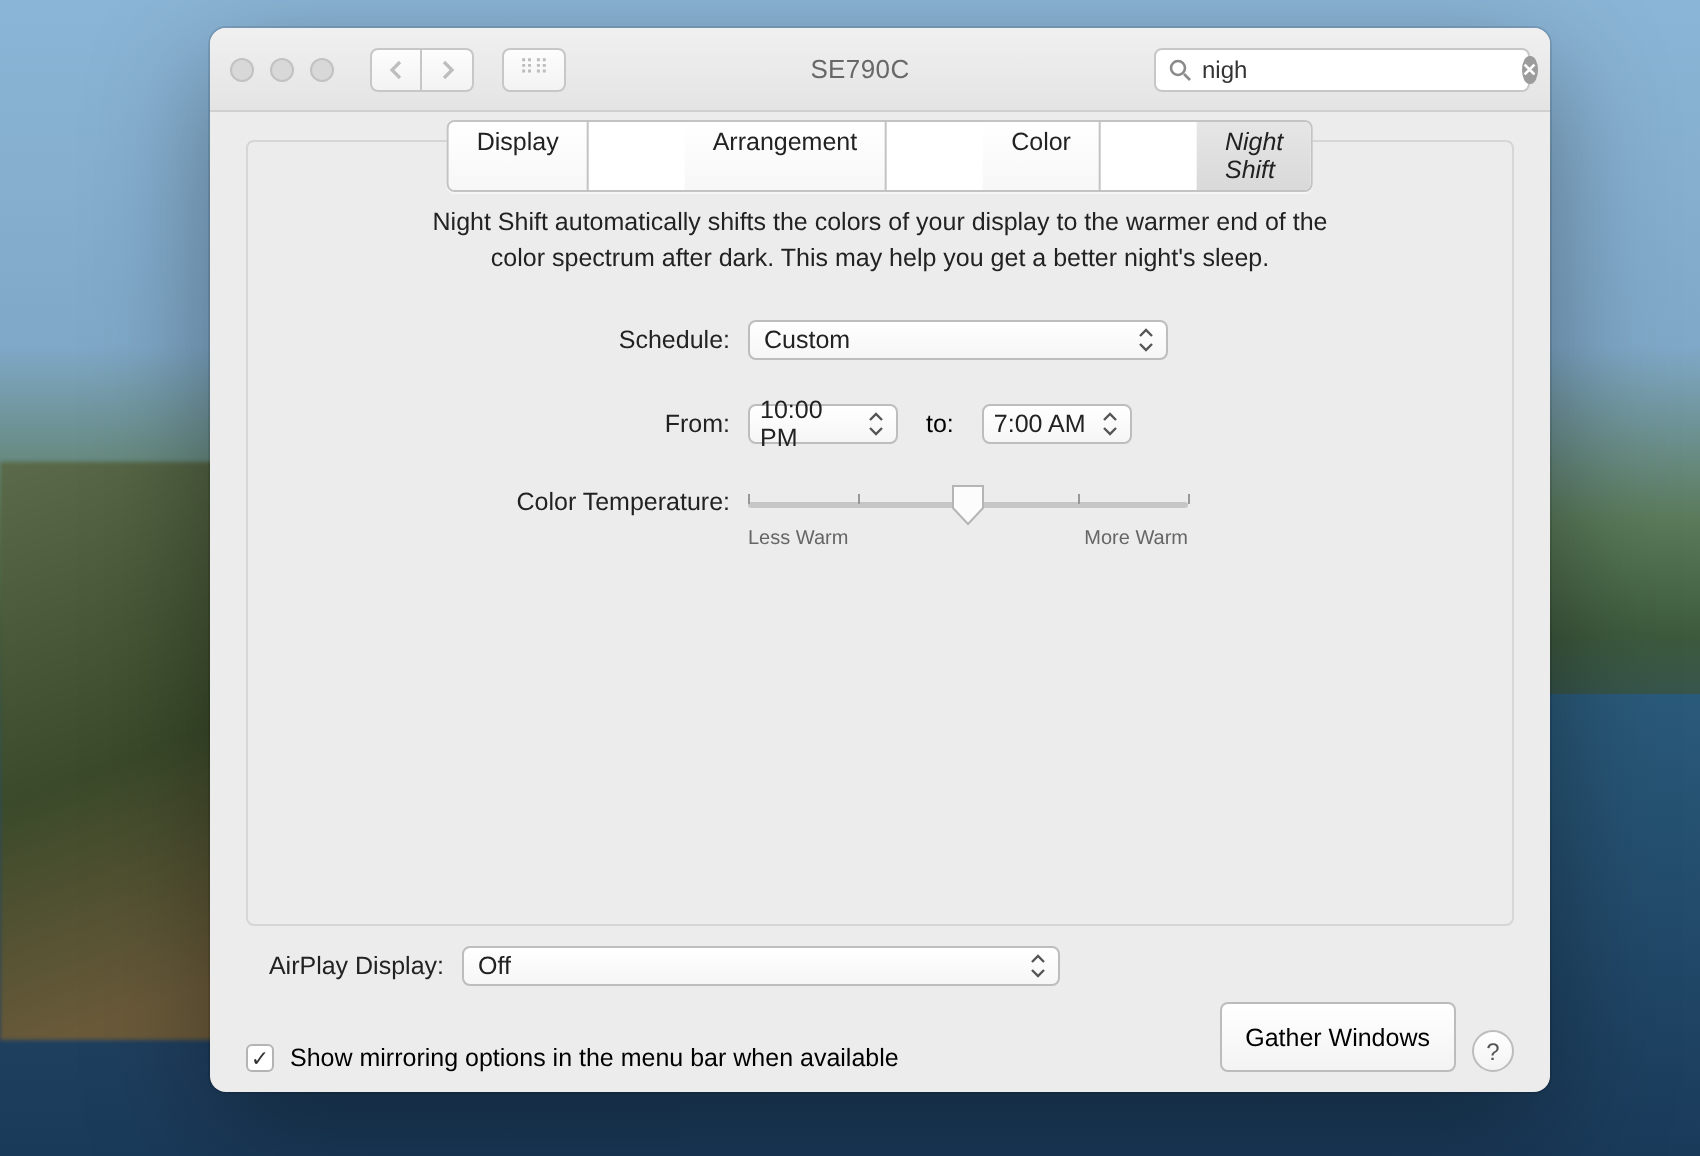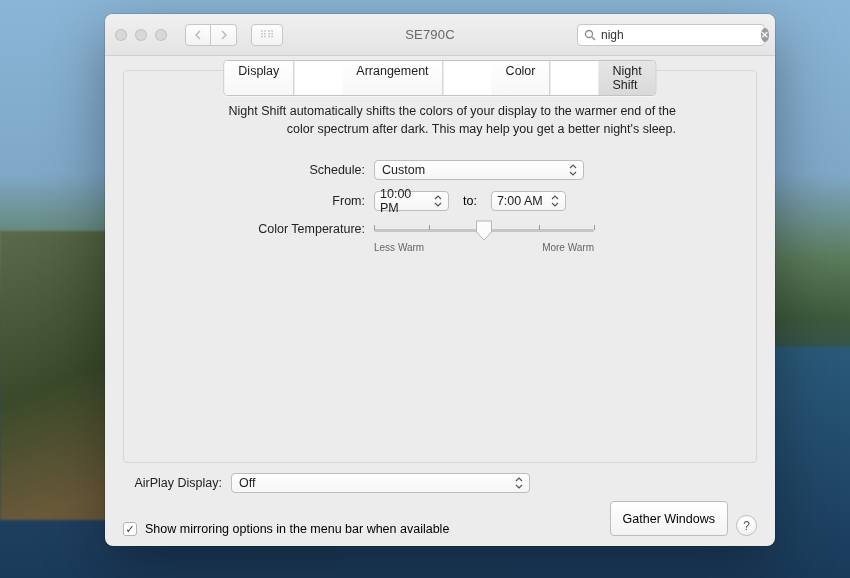--- a/index.html
+++ b/index.html
@@ -70,25 +70,25 @@
     position: absolute; top: -11px; left: 50%; transform: translateX(-50%);
     display: flex; background: #fff; border: 1px solid #c3c3c3; border-radius: 4px;
     overflow: hidden; box-shadow: 0 1px 0 rgba(255,255,255,.5); gap: 48px;
   }
   .tab {
     padding: 3px 14px; font-size: 12.5px; color: #222;
     border-right: 1px solid #c3c3c3; cursor: pointer;
     background: linear-gradient(#fff,#f7f7f7);
   }
   .tab:last-child { border-right: none; }
-  .tab.active { background: linear-gradient(#e6e6e6,#d9d9d9); }
-
-  .desc { font-size: 12.5px; color: #222; text-align: right; margin: 0 52px 22px; line-height: 1.4; }
-
-  .form { display: flex; flex-direction: column; gap: 11px; }
+  .tab.active { background: linear-gradient(#e6e6e6,#d9d9d9); font-style: italic; }
+
+  .desc { font-size: 12.5px; color: #222; text-align: center; margin: 0 52px 22px; line-height: 1.4; }
+
+  .form { display: flex; flex-direction: column; gap: 22px; }
   .row { display: flex; align-items: center; }
   .label { width: 222px; text-align: right; font-size: 12.5px; color: #222; padding-right: 9px; }
   .field { display: flex; align-items: center; gap: 8px; font-size: 12.5px; }
 
   .select {
     height: 20px; background: linear-gradient(#fff,#f6f6f6);
     border: 1px solid #bdbdbd; border-radius: 4px;
     display: flex; align-items: center; padding: 0 18px 0 7px;
     font-size: 12.5px; color: #222; position: relative; cursor: pointer;
   }

